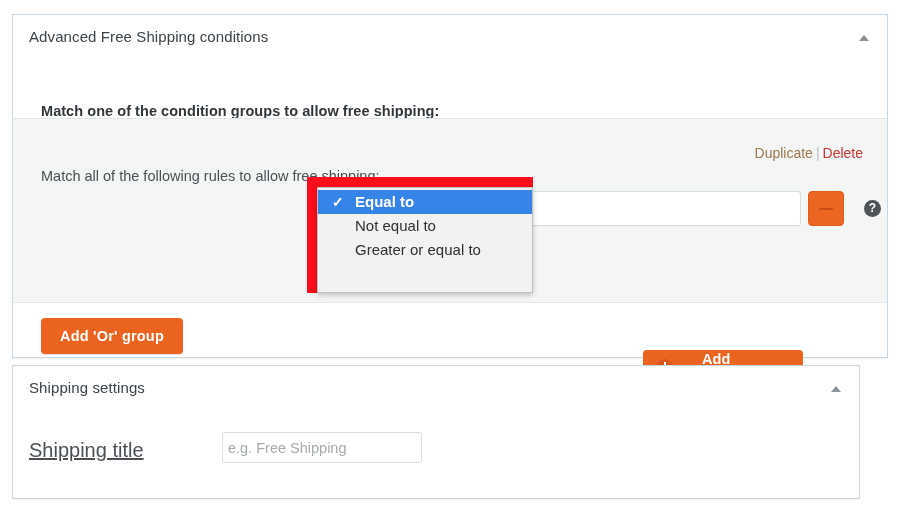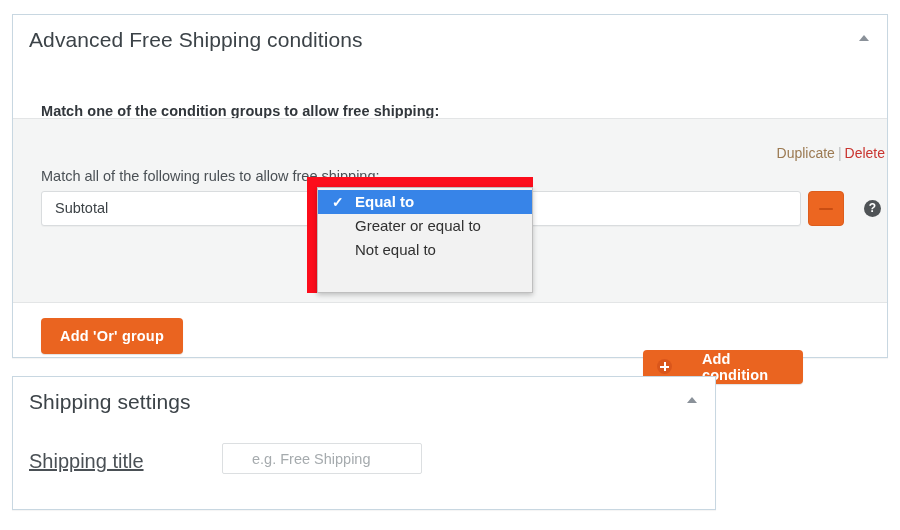--- a/index.html
+++ b/index.html
@@ -33,35 +33,35 @@
     box-shadow: 0 1px 1px rgba(0,0,0,.04);
   }
   #panel-conditions {
     left: 12px;
     top: 14px;
     width: 876px;
     height: 344px;
   }
   #panel-shipping {
     left: 12px;
-    top: 376px;
-    width: 704px;
+    top: 365px;
+    width: 848px;
     height: 134px;
   }
 
   .panel-header {
     position: relative;
     height: 44px;
     box-sizing: border-box;
   }
   .panel-title {
     position: absolute;
     left: 16px;
     top: 13px;
-    font-size: 21px;
+    font-size: 15px;
     color: #3c4348;
     letter-spacing: .1px;
   }
   .collapse-toggle {
     position: absolute;
     right: 14px;
     top: 16px;
     width: 16px;
     height: 14px;
     cursor: pointer;
@@ -95,21 +95,21 @@
     width: 874px;
     height: 185px;
     background: #f4f5f5;
     border-top: 1px solid #e3e5e6;
     border-bottom: 1px solid #e3e5e6;
     box-sizing: border-box;
   }
 
   .group-links {
     position: absolute;
-    right: 2px;
+    right: 24px;
     top: 26px;
     font-size: 14px;
     white-space: nowrap;
   }
   .group-links a {
     text-decoration: none;
   }
   .link-duplicate { color: #9c7a52; }
   .link-sep { color: #b9bcbe; margin: 0 3px; }
   .link-delete { color: #c9342f; }
@@ -265,21 +265,21 @@
     top: 0;
     width: 200px;
     height: 31px;
     box-sizing: border-box;
     border: 1px solid #dcdfe1;
     border-radius: 2px;
     background: #ffffff;
     font-family: "Liberation Sans", sans-serif;
     font-size: 14.5px;
     color: #32373c;
-    padding-left: 29px;
+    padding-left: 5px;
     outline: none;
   }
   .ship-input::placeholder { color: #a6abae; }
 
   
   #operator-dropdown {
     position: absolute;
     left: 307px;
     top: 177px;
     width: 226px;
@@ -345,21 +345,20 @@
 
     <div class="cond-group">
 
       <div class="group-links">
         <a class="link-duplicate" href="#">Duplicate</a><span class="link-sep">|</span><a class="link-delete" href="#">Delete</a>
       </div>
 
       <div class="group-label">Match all of the following rules to allow free shipping:</div>
 
       <div class="rule-row">
-        <div class="select-box" id="rule-field">Subtotal</div>
         <div class="select-box" id="rule-operator">Equal to</div>
         <div class="select-box" id="rule-value"></div>
 
         <div class="btn-minus">
           <div class="bar"></div>
         </div>
 
         <div class="help-icon">?</div>
       </div>
 
@@ -386,21 +385,21 @@
     </div>
   </div>
 
   <div id="operator-dropdown">
     <div class="dd-inner">
       <div class="dd-item first selected">
         <span class="dd-check">✓</span>
         <span>Equal to</span>
       </div>
       <div class="dd-item">
+        <span>Not equal to</span>
+      </div>
+      <div class="dd-item">
         <span>Greater or equal to</span>
-      </div>
-      <div class="dd-item">
-        <span>Not equal to</span>
       </div>
     </div>
   </div>
 
 </div>
 
 </body></html>

